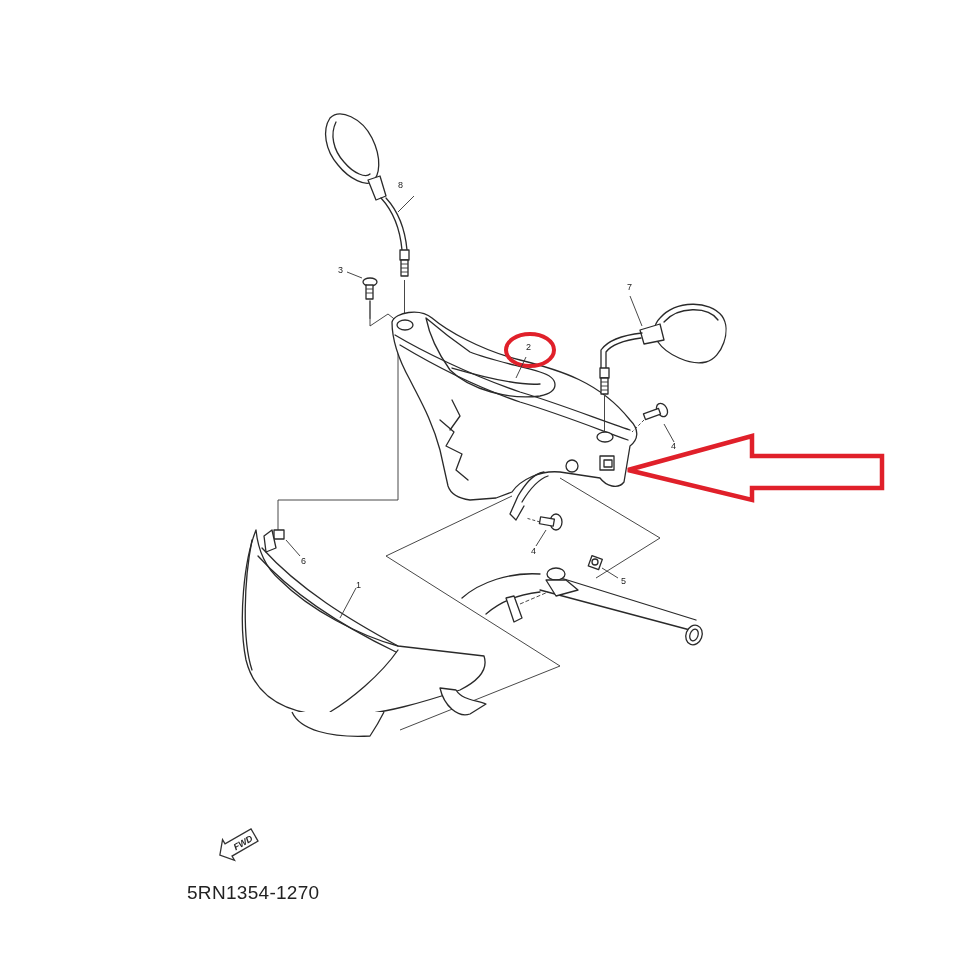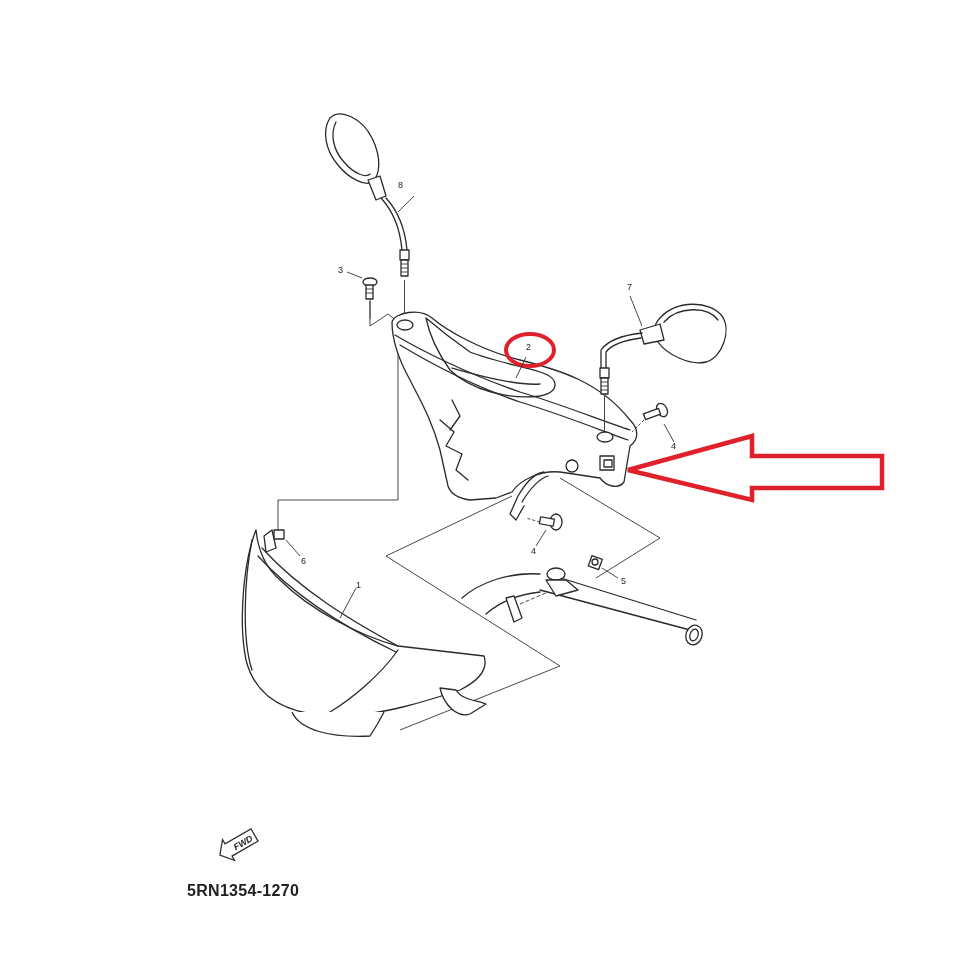--- a/index.html
+++ b/index.html
@@ -1,19 +1,19 @@
 <!DOCTYPE html>
 <html><head>
 <meta charset="utf-8">
 <style>
   html,body{margin:0;padding:0;background:#ffffff;}
   #canvas{position:relative;width:960px;height:960px;background:#ffffff;overflow:hidden;font-family:"Liberation Sans",sans-serif;}
   svg{position:absolute;left:0;top:0;}
   .lbl{position:absolute;font-size:9px;color:#222;font-family:"Liberation Sans",sans-serif;}
-  .code{position:absolute;left:187px;top:882px;font-size:16px;font-weight:bold;color:#222;letter-spacing:0.3px;font-family:"Liberation Sans",sans-serif;}
+  .code{position:absolute;left:187px;top:882px;font-size:19px;font-weight:normal;color:#222;letter-spacing:0.3px;font-family:"Liberation Sans",sans-serif;}
   .ink{stroke:#2a2a2a;fill:none;stroke-width:1.3;stroke-linejoin:round;stroke-linecap:round;}
   .inkf{stroke:#2a2a2a;fill:#ffffff;stroke-width:1.3;stroke-linejoin:round;}
   .thin{stroke:#333;fill:none;stroke-width:0.9;}
 </style>
 </head>
 <body>
 
 <div id="canvas">
 <svg width="960" height="960" viewBox="0 0 960 960">
 

